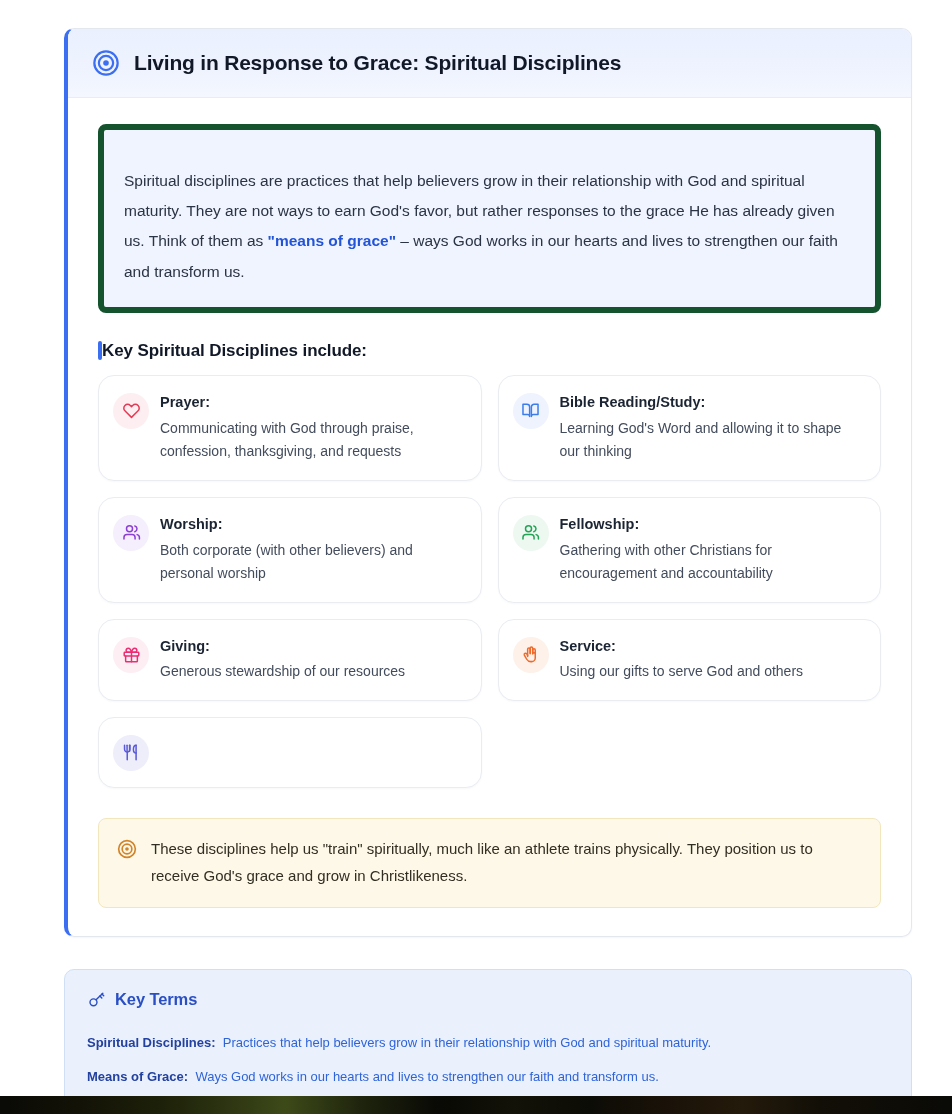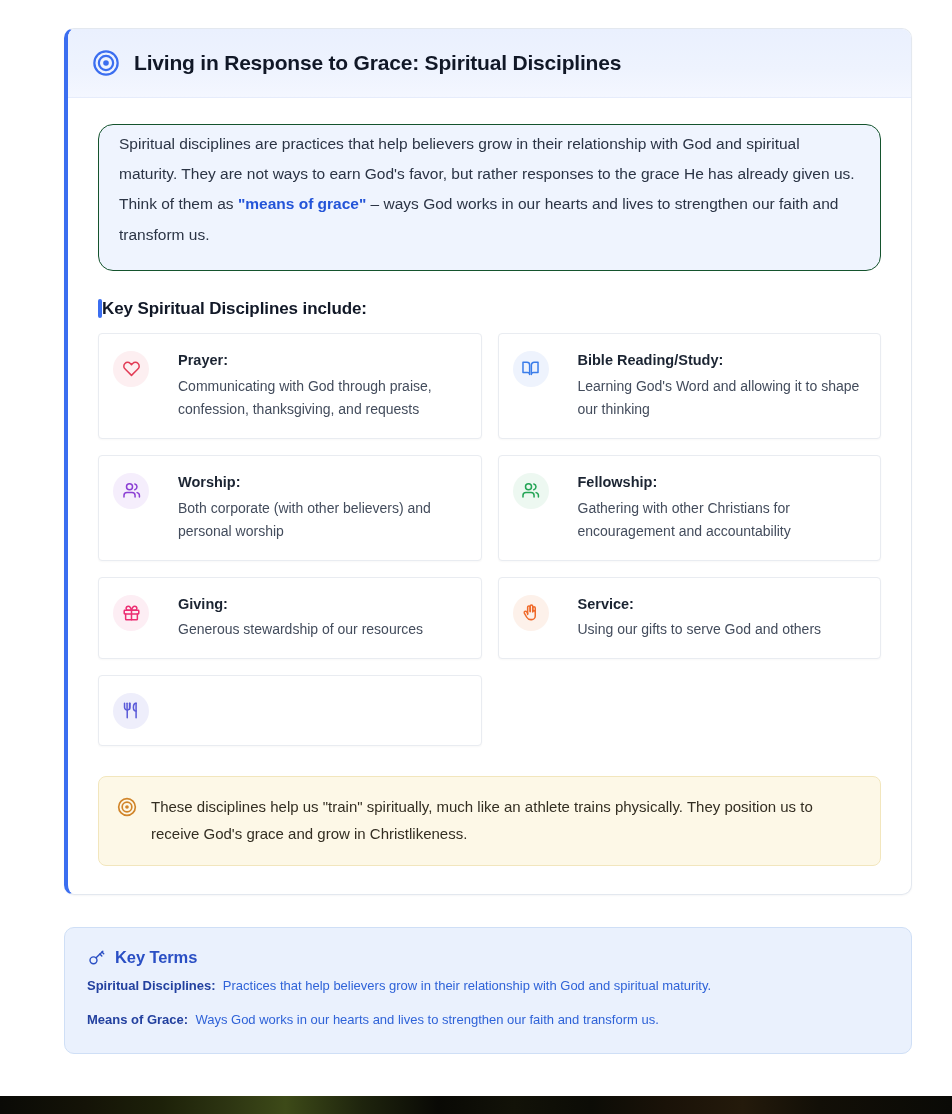--- a/index.html
+++ b/index.html
@@ -56,23 +56,23 @@
     color: #111827;
     letter-spacing: -0.2px;
     line-height: 1.25;
   }
 
   .lesson-body { padding: 26px 30px 28px 30px; }
 
   
   .intro-panel {
     background: #eff4fe;
-    border: 1px solid #14532d;
-    border-radius: 15px;
-    padding: 4px 20px 20px 20px;
+    border: 6px solid #14532d;
+    border-radius: 8px;
+    padding: 36px 20px 20px 20px;
   }
 
   .intro-text {
     font-size: 15.5px;
     line-height: 1.95;
     color: #2b3445;
   }
 
   .intro-text .accent {
     color: #2354d8;
@@ -102,25 +102,25 @@
 
   
   .discipline-grid {
     display: grid;
     grid-template-columns: 1fr 1fr;
     gap: 16px 16px;
   }
 
   .discipline-card {
     display: flex;
-    gap: 29px;
+    gap: 11px;
     align-items: flex-start;
     background: #ffffff;
     border: 1px solid #e9ecf1;
-    border-radius: 4px;
+    border-radius: 16px;
     padding: 16px 16px 16px 14px;
     box-shadow: 0 1px 2px rgba(16,24,40,0.03);
   }
 
   .disc-icon-wrap {
     width: 36px; height: 36px;
     border-radius: 50%;
     display: flex;
     align-items: center;
     justify-content: center;
@@ -169,21 +169,21 @@
     background: #eaf1fd;
     border: 1px solid #cfdff6;
     border-radius: 10px;
     padding: 20px 22px 22px 22px;
   }
 
   .key-terms-head {
     display: flex;
     align-items: center;
     gap: 9px;
-    margin-bottom: 9px;
+    margin-bottom: 24px;
   }
   .key-icon { width: 19px; height: 19px; display: block; flex: none; }
   .key-terms-title {
     font-size: 16.5px;
     font-weight: bold;
     color: #2a4fc4;
     letter-spacing: -0.1px;
   }
 
   .term-row {

